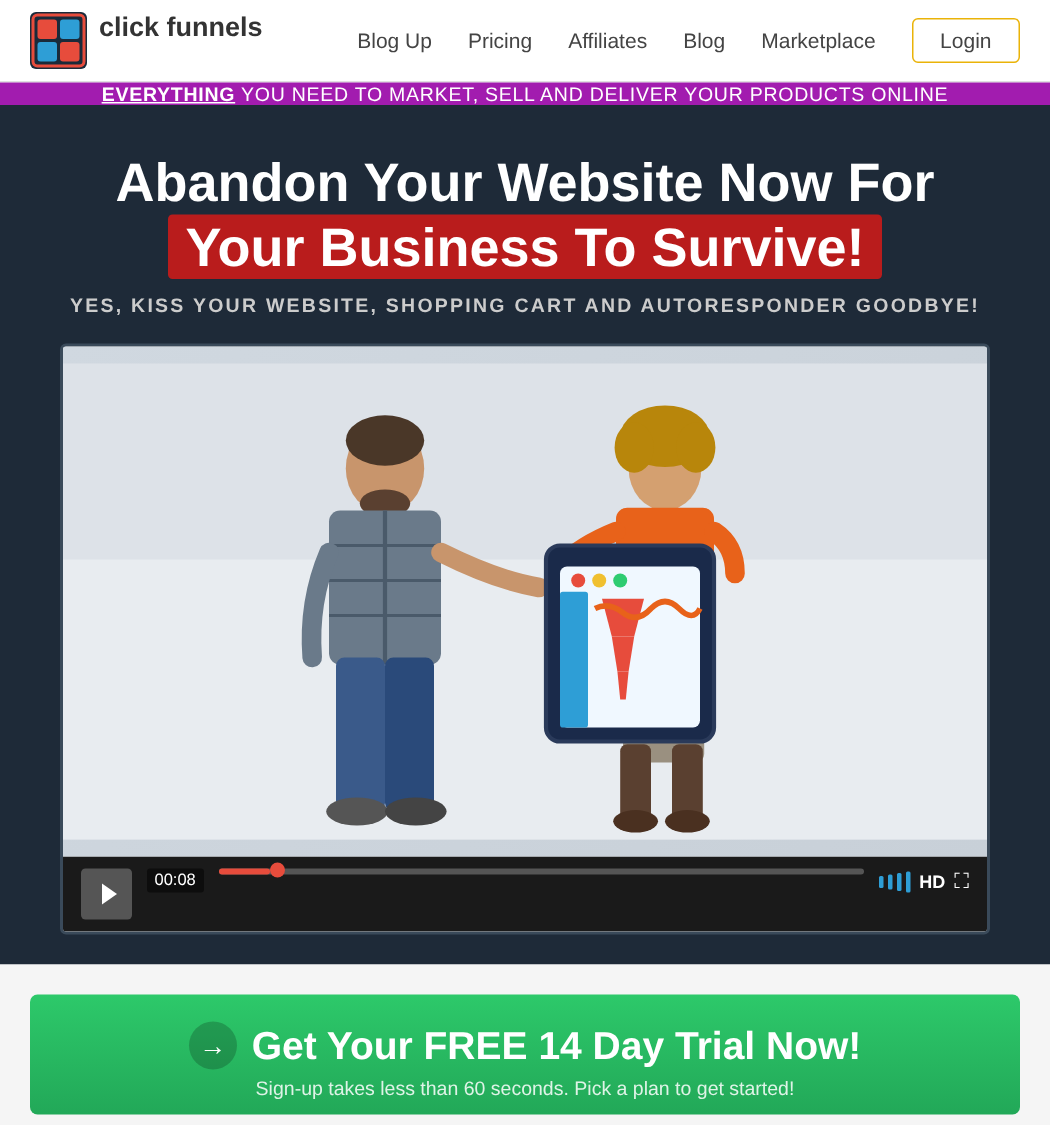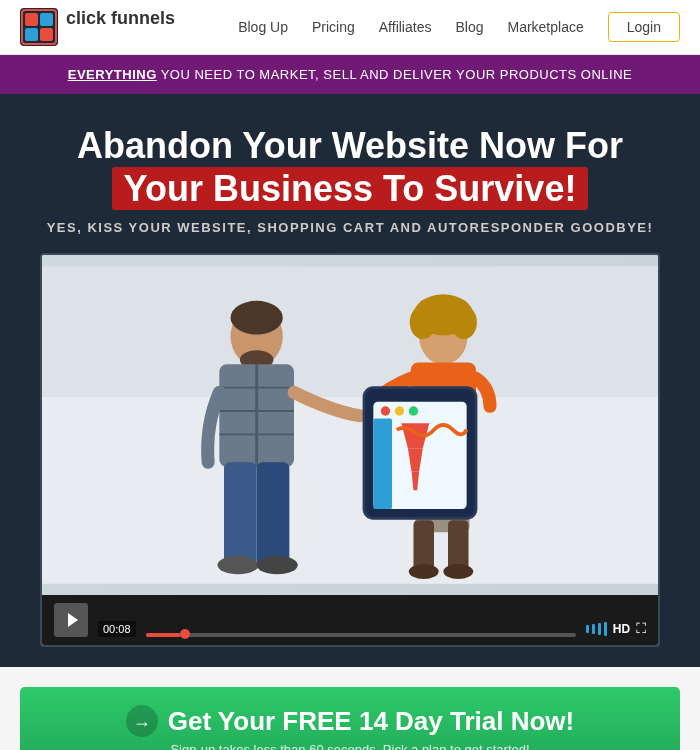--- a/index.html
+++ b/index.html
@@ -49,23 +49,23 @@
       border-radius: 4px;
       padding: 6px 18px;
       font-size: 14px;
       background: #fff;
       color: #444;
       cursor: pointer;
     }
 
     
     .top-banner {
-      background: #701a75;
+      background: #a21caf;
       text-align: center;
-      padding: 12px 20px;
+      padding: 0 20px;
       font-size: 13px;
       color: #ffffff;
       letter-spacing: 0.5px;
     }
     .top-banner .highlight {
       text-decoration: underline;
       font-weight: bold;
     }
 
     
@@ -123,21 +123,21 @@
     .video-svg {
       width: 100%;
       height: 340px;
     }
 
     
     .video-controls {
       background: #1a1a1a;
       padding: 8px 12px;
       display: flex;
-      align-items: flex-end;
+      align-items: flex-start;
       gap: 10px;
     }
     .play-btn {
       width: 34px;
       height: 34px;
       background: #555;
       border: none;
       border-radius: 3px;
       cursor: pointer;
       display: flex;

